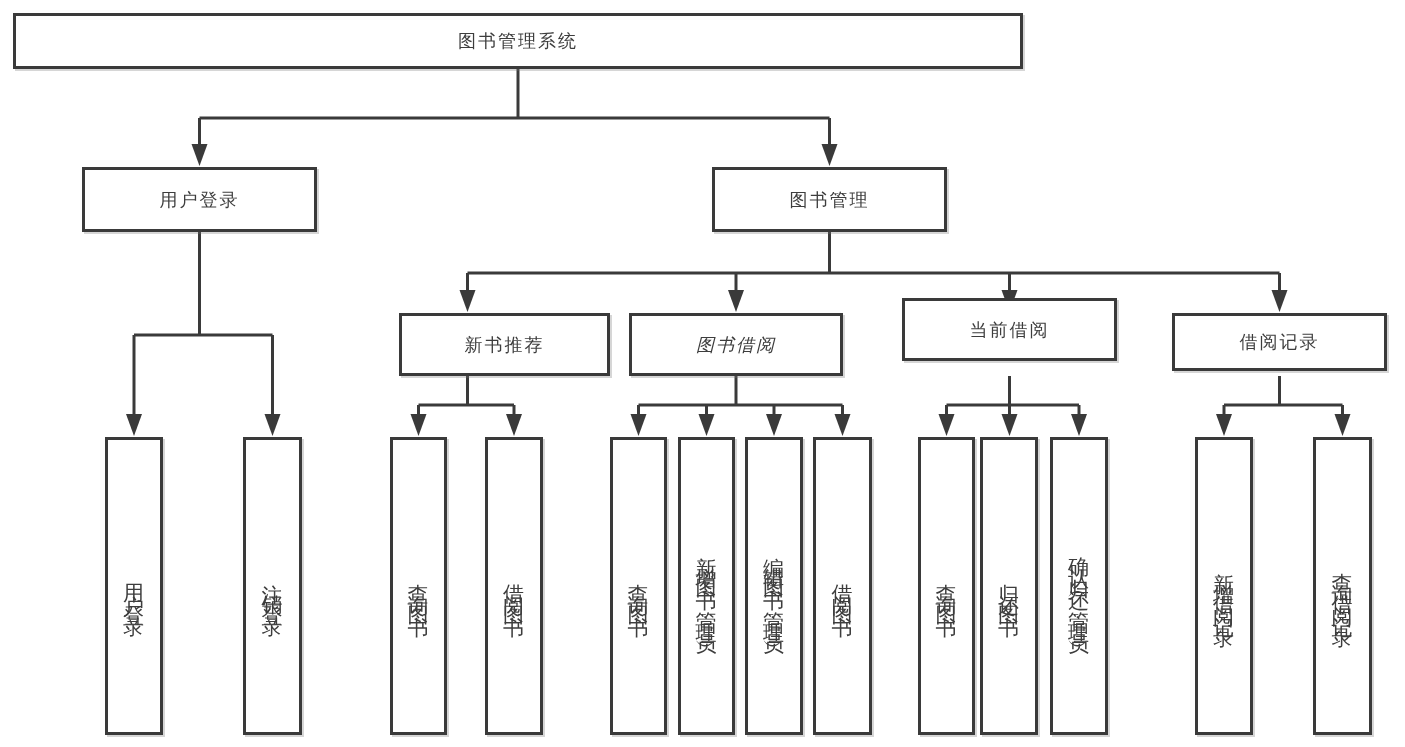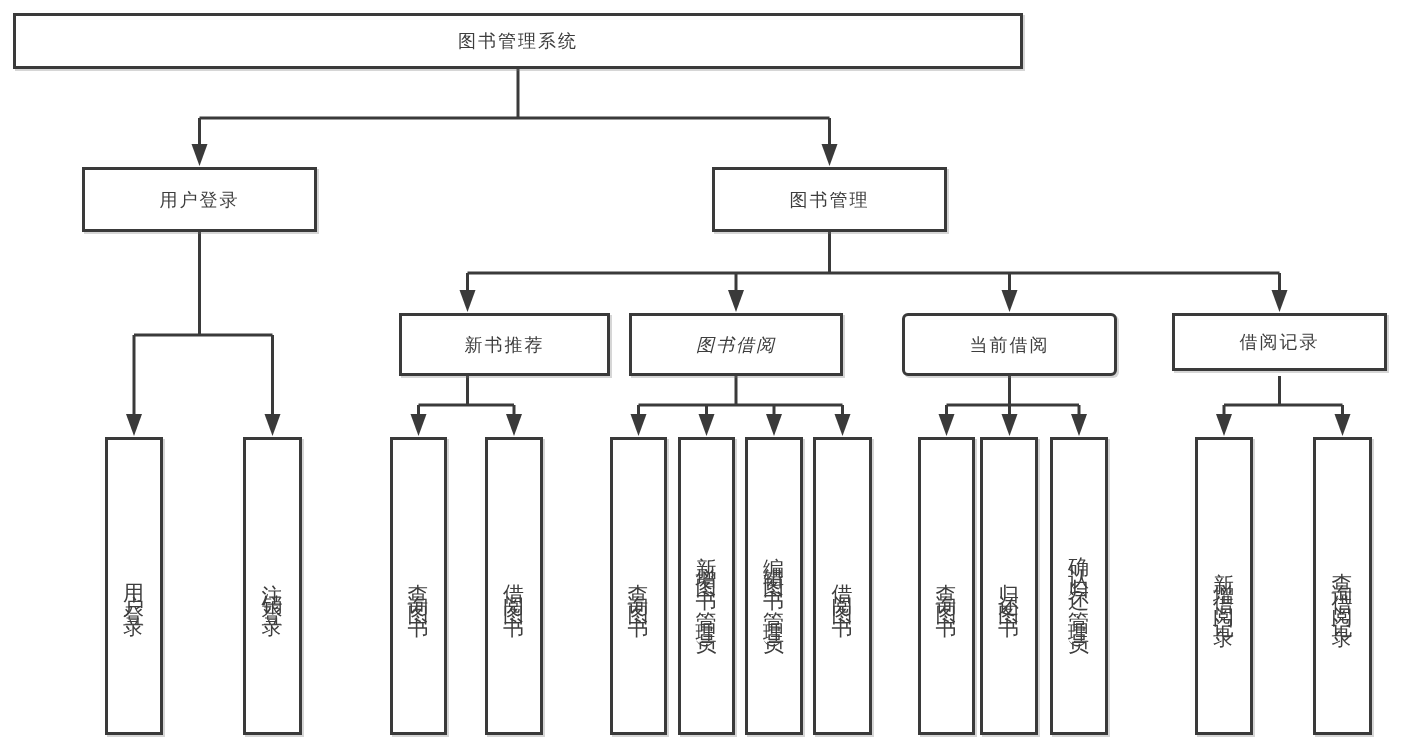--- a/index.html
+++ b/index.html
@@ -137,21 +137,21 @@
     </g>
   </svg>
 
   <div class="node hbox" style="left:13px; top:13px; width:1010px; height:56px;">图书管理系统</div>
 
   <div class="node hbox" style="left:82px; top:167px; width:235px; height:65px;">用户登录</div>
   <div class="node hbox" style="left:712px; top:167px; width:235px; height:65px;">图书管理</div>
 
   <div class="node hbox" style="left:362px; top:313px; width:211px; height:63px;margin-left:37px;">新书推荐</div>
   <div class="node hbox" style="left:629px; top:313px; width:214px; height:63px;font-style:italic;">图书借阅</div>
-  <div class="node hbox" style="left:902px; top:313px; width:215px; height:63px;border-radius:6px;">当前借阅</div>
+  <div class="node hbox" style="left:902px; top:298px; width:215px; height:63px;">当前借阅</div>
   <div class="node hbox" style="left:1172px; top:313px; width:215px; height:58px;">借阅记录</div>
 
   <div class="node vbox" style="left:105px; top:437px; width:58px; height:298px;">用户登录</div>
   <div class="node vbox" style="left:243px; top:437px; width:59px; height:298px;">注销登录</div>
 
   <div class="node vbox" style="left:390px; top:437px; width:57px; height:298px;">查询图书</div>
   <div class="node vbox" style="left:485px; top:437px; width:58px; height:298px;">借阅图书</div>
 
   <div class="node vbox" style="left:610px; top:437px; width:57px; height:298px;">查询图书</div>
   <div class="node vbox" style="left:678px; top:437px; width:57px; height:298px;">新增图书（管理员）</div>

